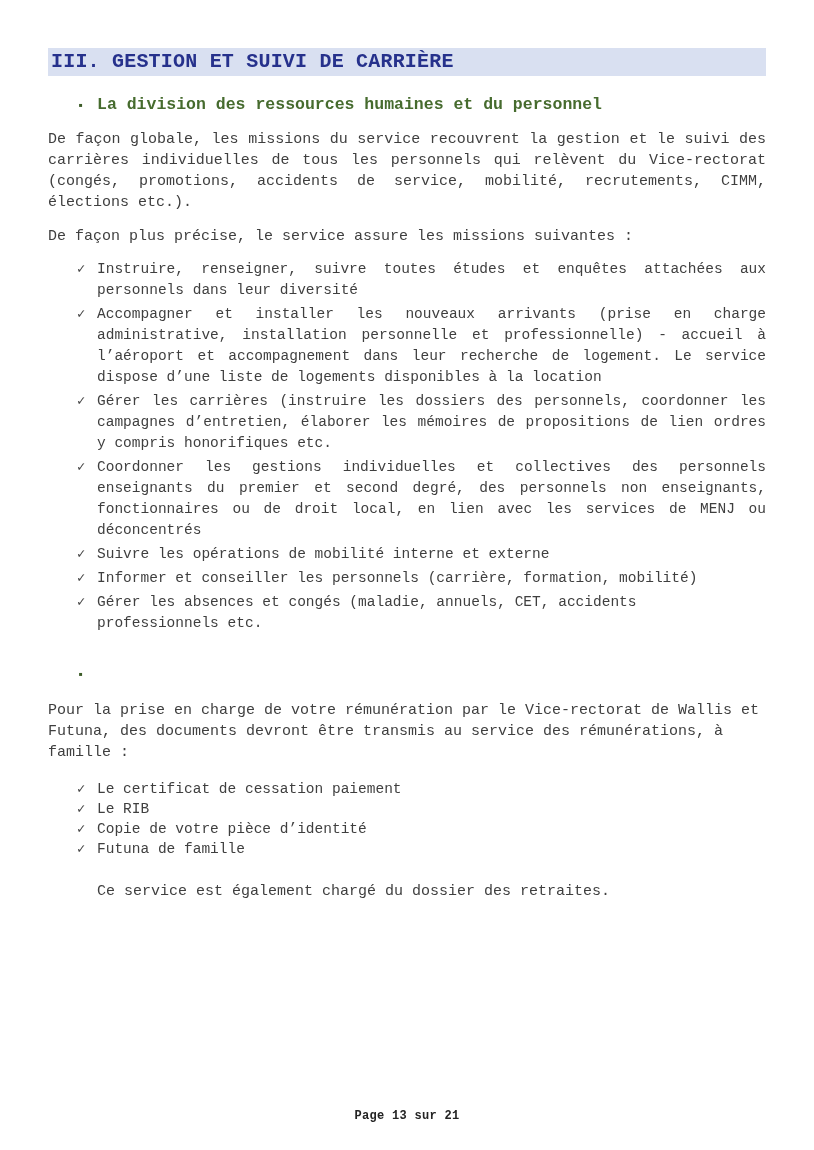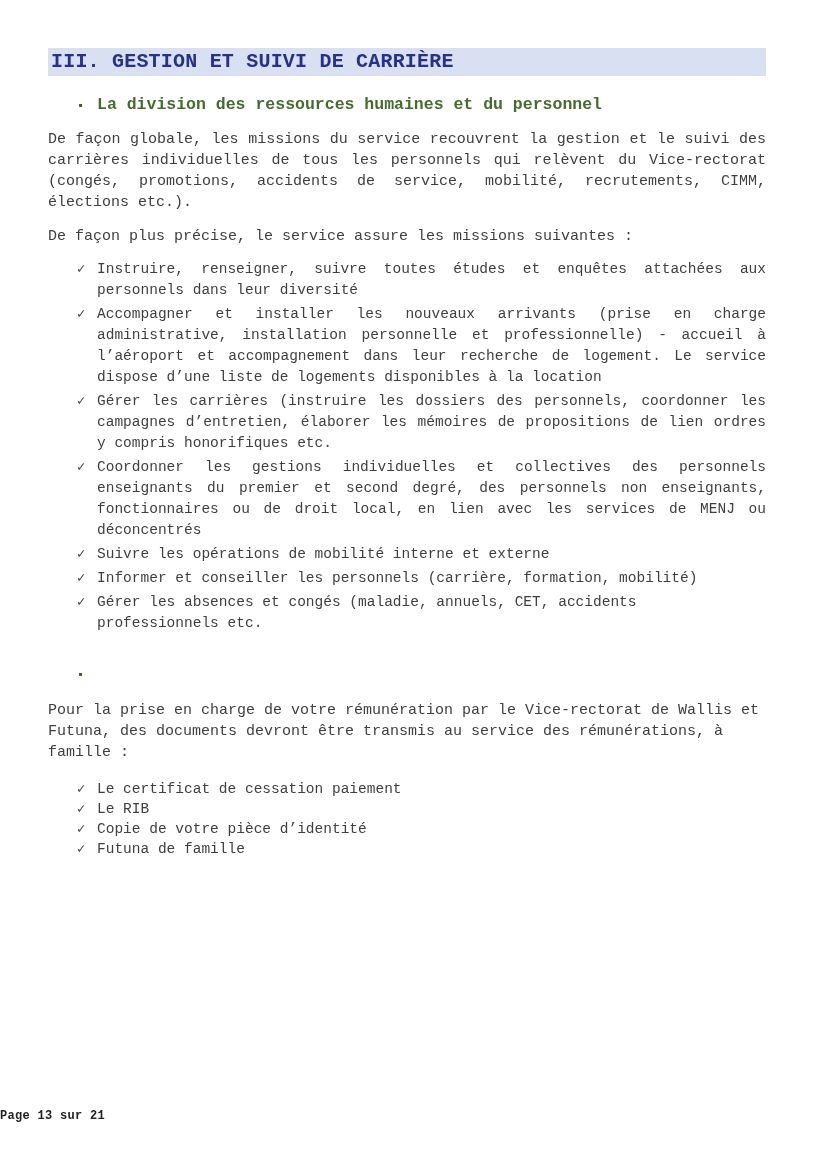--- a/index.html
+++ b/index.html
@@ -82,20 +82,21 @@
   .closing {
     margin-top: 22px;
     margin-left: 49px;
   }
 
   .footer {
     position: absolute;
     left: 0;
     right: 0;
     top: 1108px;
+    text-align: center;
     font-size: 12px;
     font-weight: bold;
     color: #242424;
     letter-spacing: 0.3px;
   }
 </style>
 </head>
 <body>
 
 <div class="page">
@@ -162,17 +163,18 @@
       <li class="check-item">
         <span class="check">✓</span>
         <span class="check-text">Copie de votre pièce d’identité</span>
       </li>
       <li class="check-item">
         <span class="check">✓</span>
         <span class="check-text">Futuna de famille</span>
       </li>
     </ul>
 
+    <p class="para closing">Ce service est également chargé du dossier des retraites.</p>
 
   </div>
 
   <div class="footer">Page 13 sur 21</div>
 </div>
 
 </body></html>

